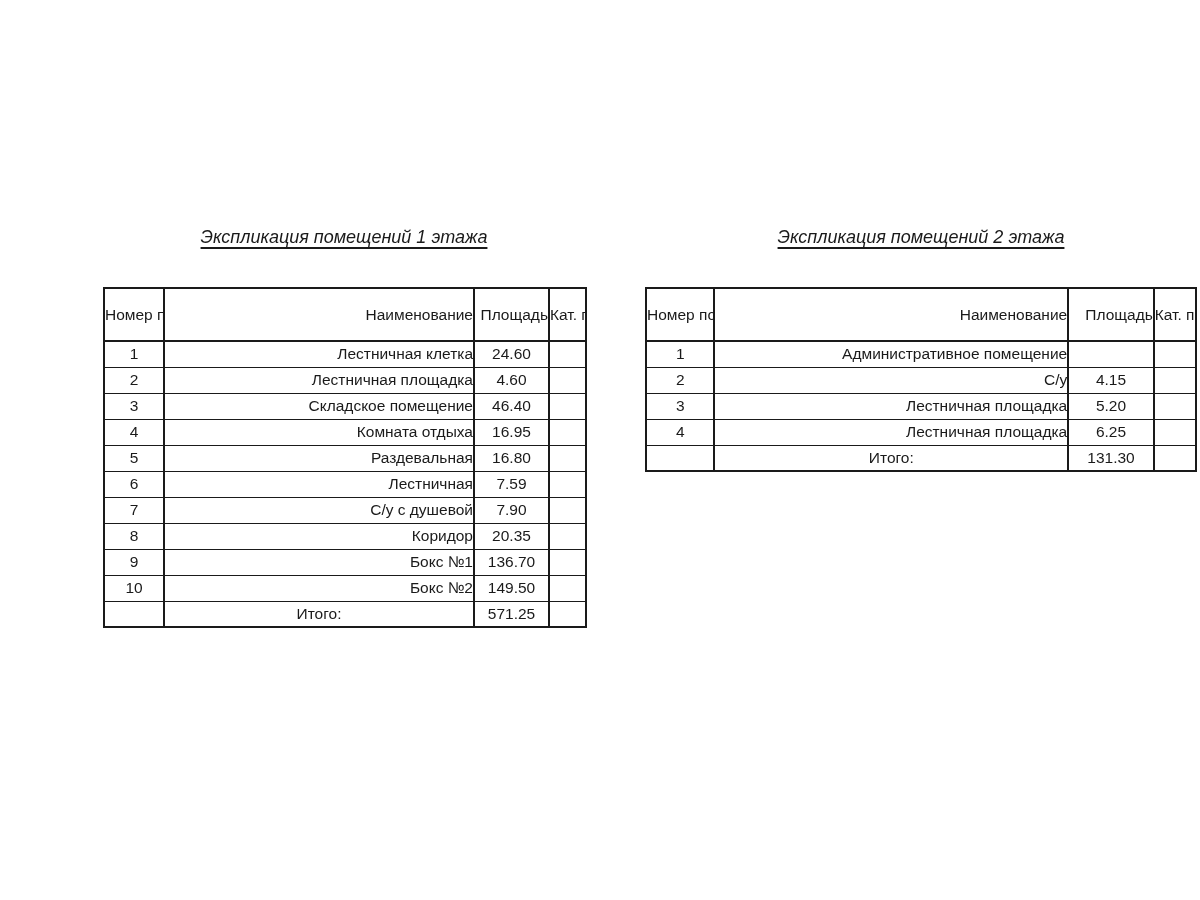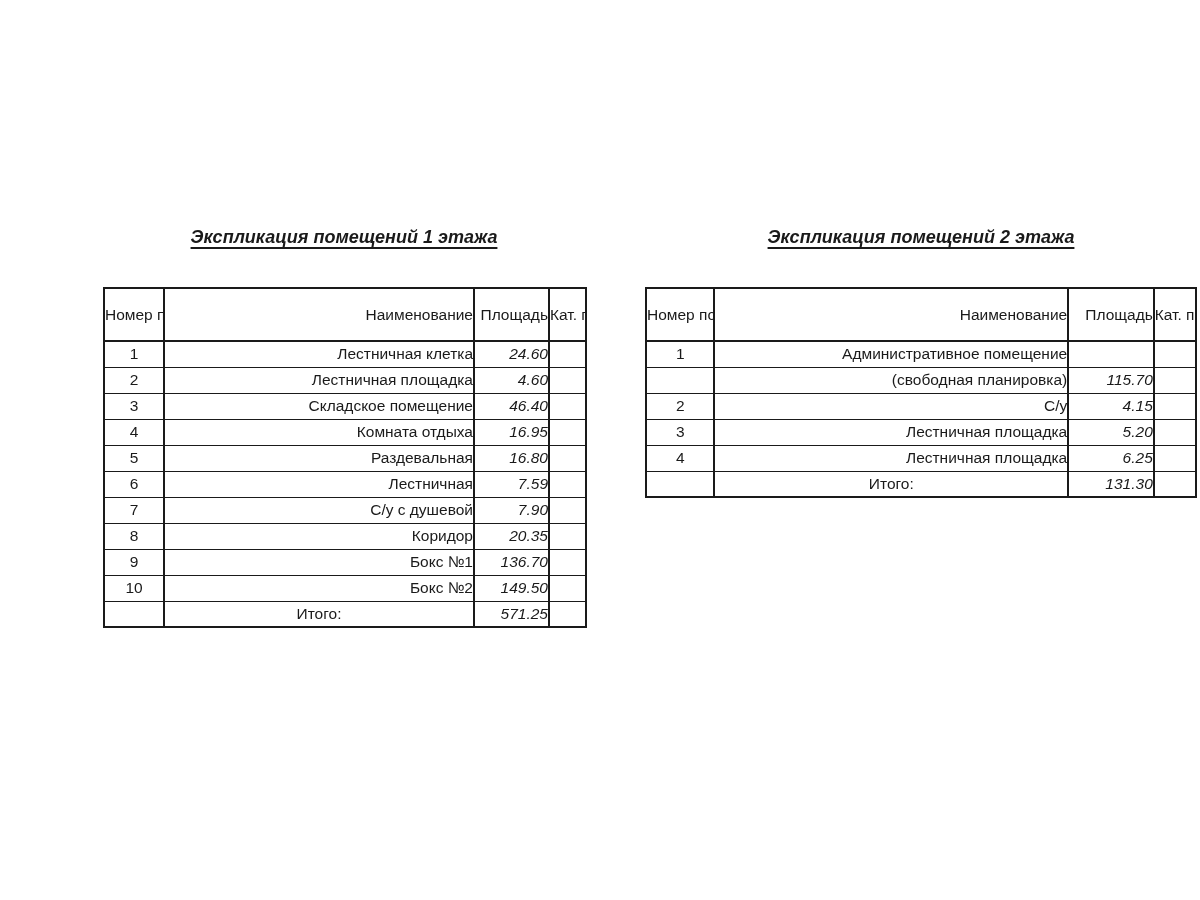--- a/index.html
+++ b/index.html
@@ -17,21 +17,21 @@
     background: #ffffff;
   }
   .table-block { position: absolute; top: 226px; }
   .block-1 { left: 103px; width: 482px; }
   .block-2 { left: 645px; width: 552px; }
 
   .table-title {
     margin: 0 0 39px 0;
     font-size: 18px;
     font-style: italic;
-    font-weight: bold;
+    font-weight: normal;
     line-height: 22px;
     text-align: center;
     text-decoration: underline;
     text-decoration-thickness: 1.5px;
     text-underline-offset: 4px;
     white-space: nowrap;
   }
 
   table.explication {
     width: 100%;
@@ -58,21 +58,21 @@
   }
   .explication thead tr { height: 53px; }
   .explication thead th { border-bottom: 2px solid #1a1a1a; line-height: 19px; }
   .explication tbody tr { height: 26px; }
 
   .h-number, .h-category { white-space: pre-line; text-align: left; padding-left: 3px; }
   .h-name, .h-area { text-align: right; }
 
   .c-number   { text-align: center; }
   .c-name     { text-align: right; padding-left: 10px; }
-  .c-area     { text-align: right; font-style: italic; }
+  .c-area     { text-align: center; }
   .c-category { text-align: center; }
   .c-total-label { text-align: center; padding-right: 8px; }
 </style>
 </head>
 <body>
 
 <div class="sheet">
 
   <section class="table-block block-1">
     <h2 class="table-title">Экспликация помещений 1 этажа</h2>
@@ -198,26 +198,20 @@
       </thead>
       <tbody>
 
           <tr>
             <td class="c-number">1</td>
             <td class="c-name">Административное помещение</td>
             <td class="c-area"></td>
             <td class="c-category"></td>
           </tr>
 
-          <tr>
-            <td class="c-number"></td>
-            <td class="c-name">(свободная планировка)</td>
-            <td class="c-area">115.70</td>
-            <td class="c-category"></td>
-          </tr>
 
           <tr>
             <td class="c-number">2</td>
             <td class="c-name">С/у</td>
             <td class="c-area">4.15</td>
             <td class="c-category"></td>
           </tr>
 
           <tr>
             <td class="c-number">3</td>

